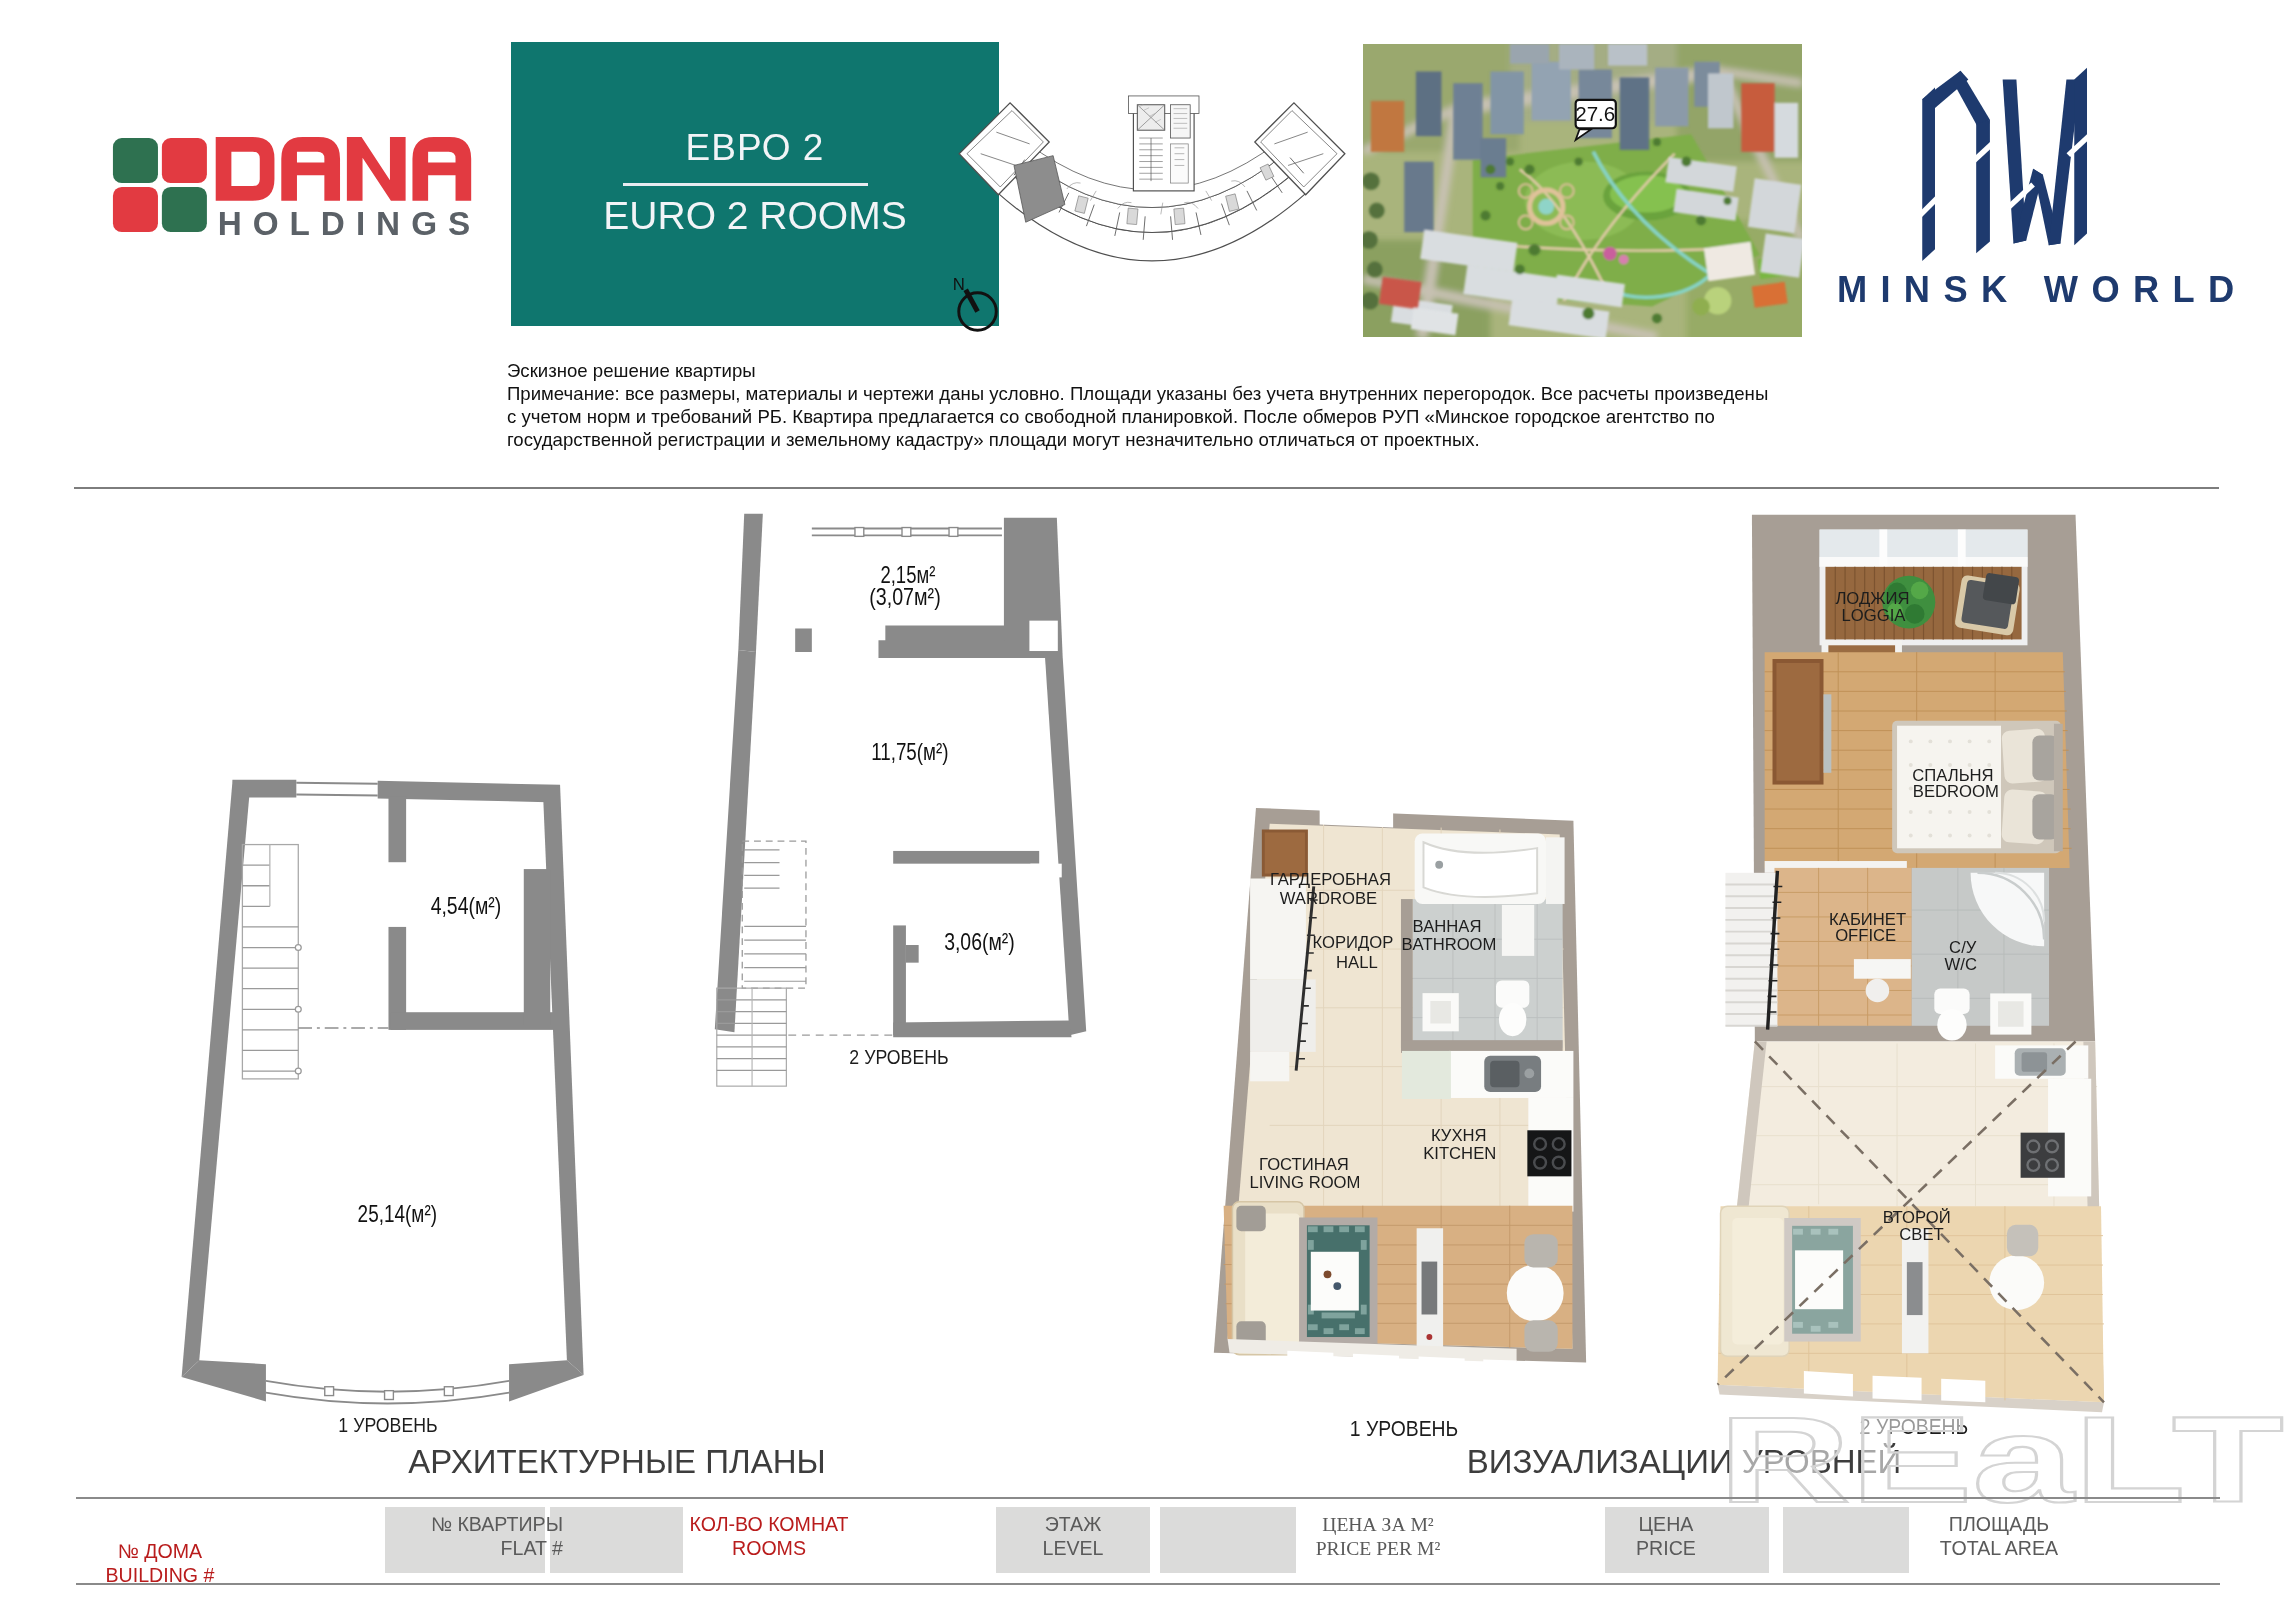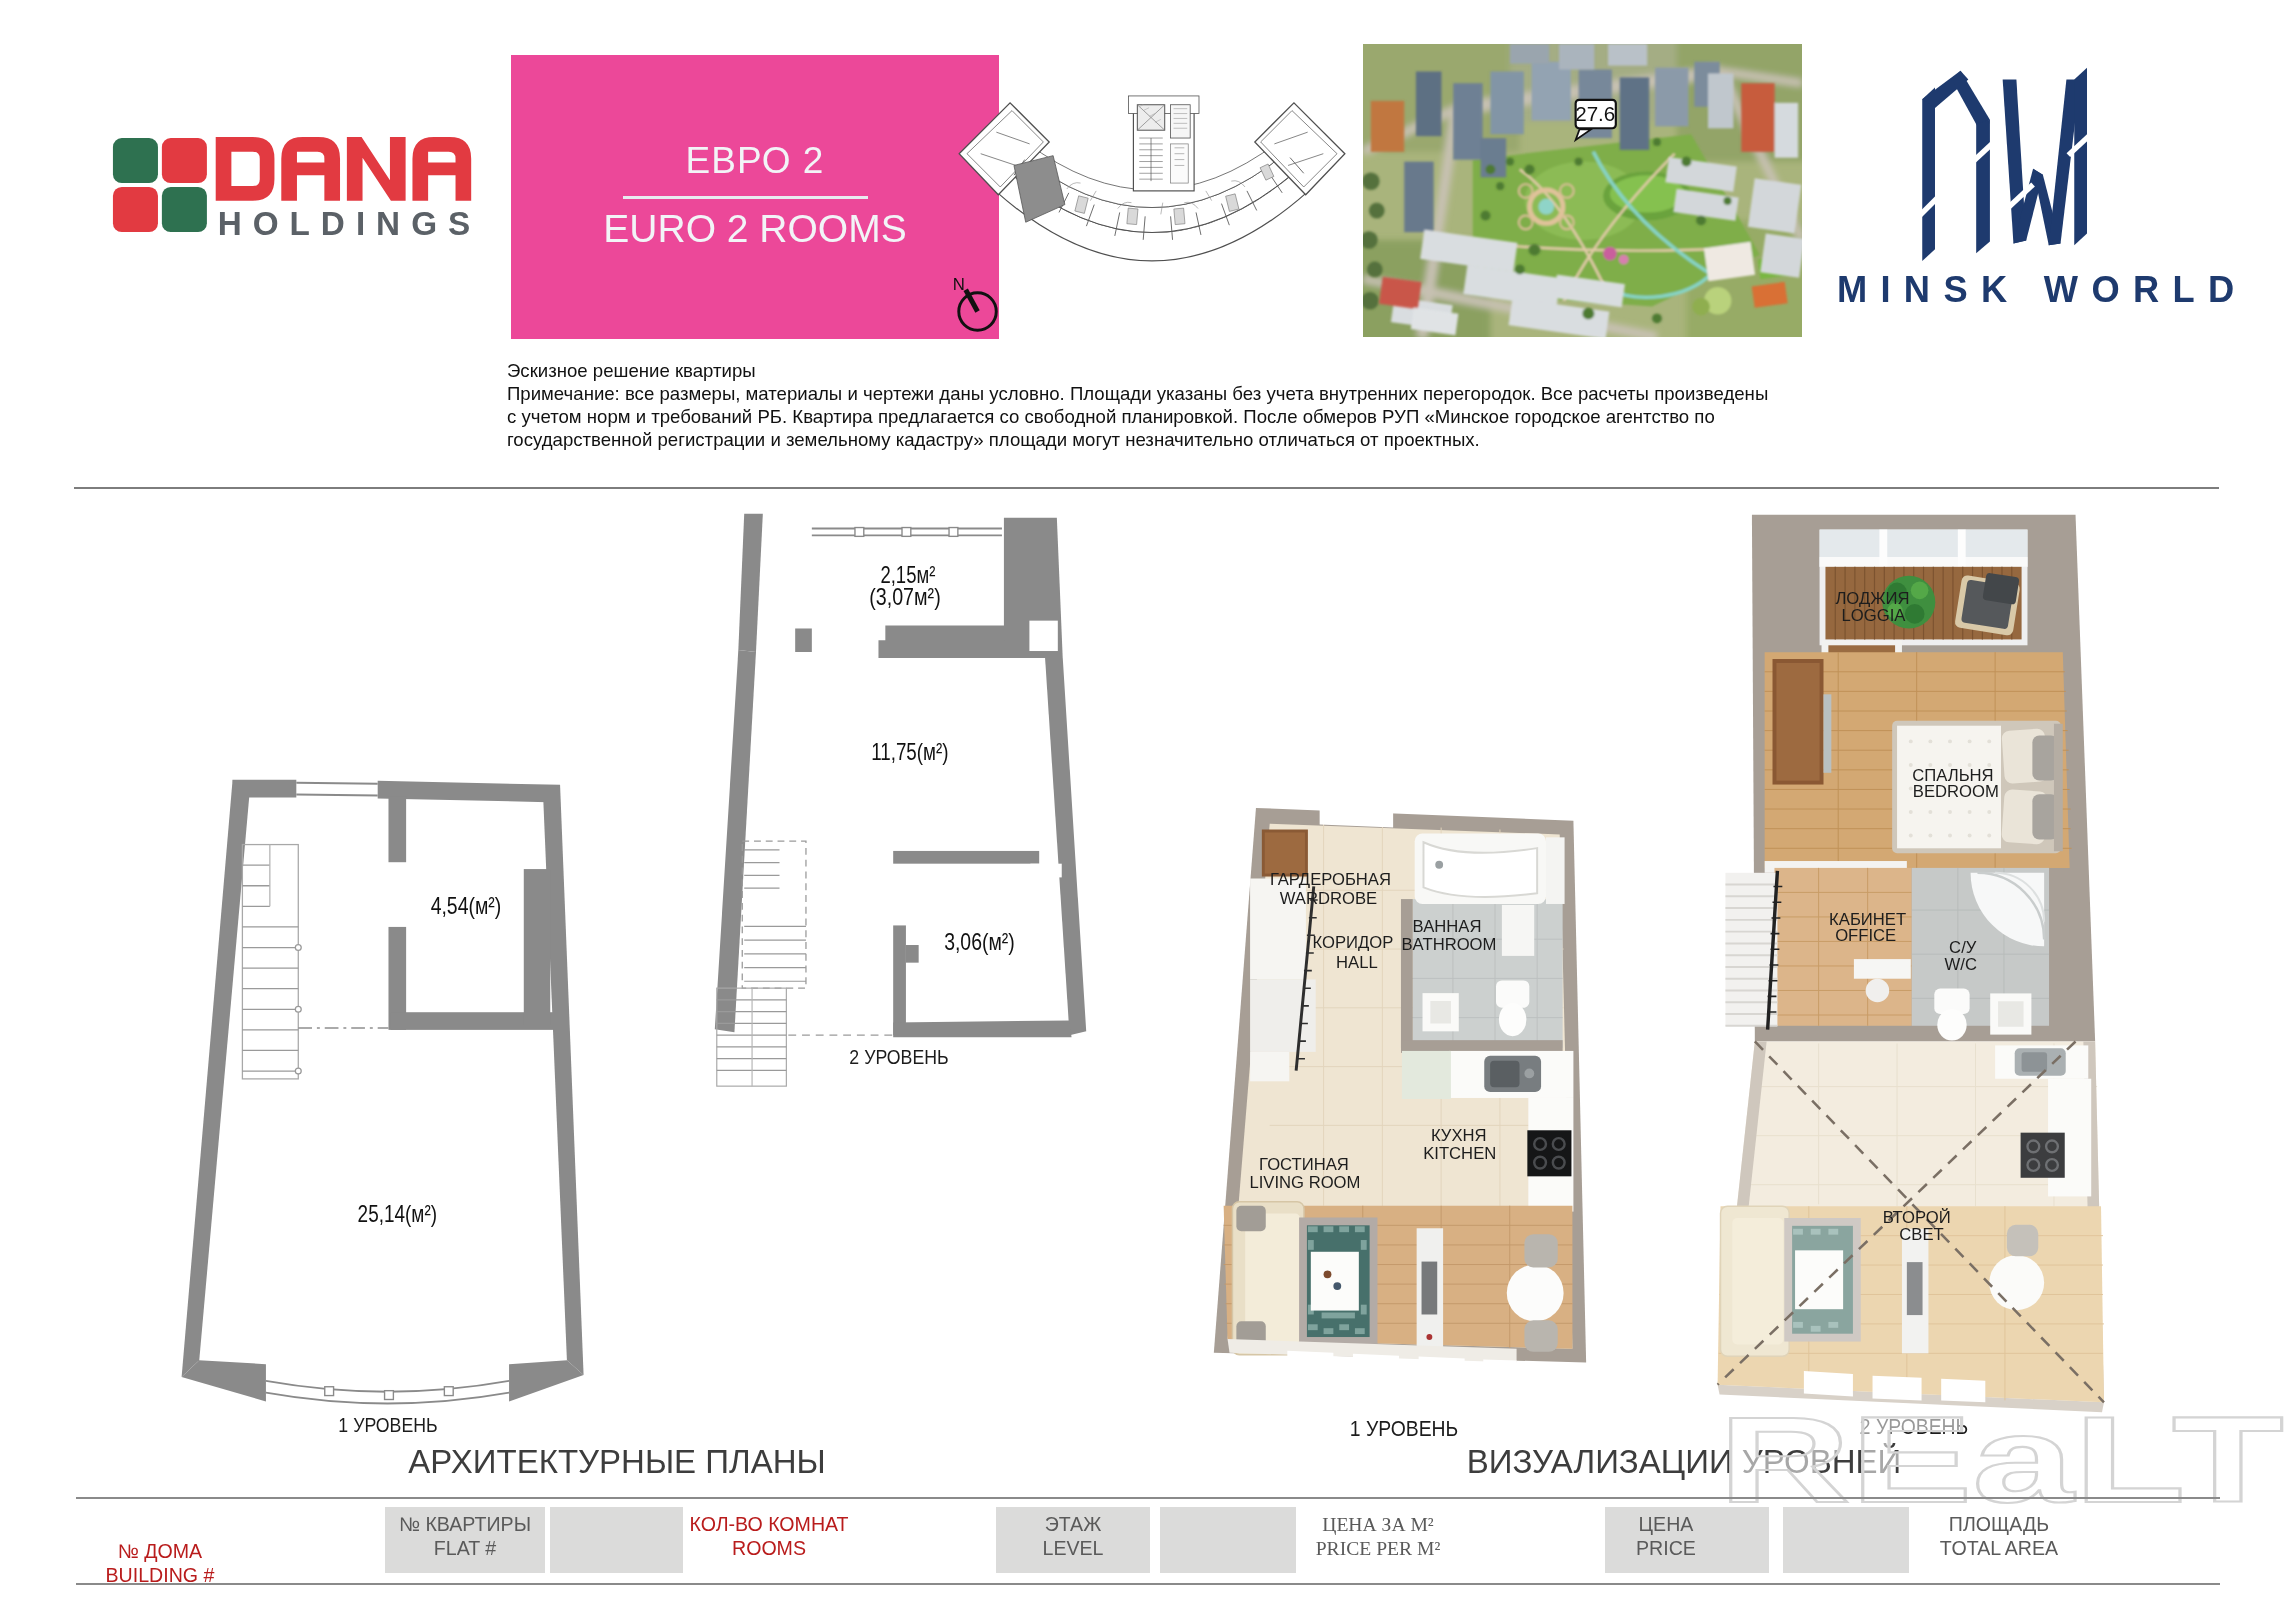--- a/index.html
+++ b/index.html
@@ -25,21 +25,21 @@
   <g fill="#e23a41">
     <path d="M108,3 h38 q22,0 22,22 v21 q0,22 -22,22 h-38 Z M124,18 v35 h22 q7,0 7,-7 v-21 q0,-7 -7,-7 Z"></path>
     <path d="M175,25 q0,-22 22,-22 h16 q22,0 22,22 v43 h-16 v-26 h-28 v26 h-16 Z M191,18 v11 h28 v-4 q0,-7 -7,-7 Z"></path>
     <path d="M242,3 h15 l29,44 v-44 h16 v65 h-15 l-29,-44 v44 h-16 Z"></path>
     <path d="M309,25 q0,-22 22,-22 h16 q22,0 22,22 v43 h-16 v-26 h-28 v26 h-16 Z M325,18 v11 h28 v-4 q0,-7 -7,-7 Z"></path>
   </g>
 
   <text x="110" y="103" font-size="34" font-weight="bold" fill="#5b6167" textLength="258" lengthAdjust="spacing">HOLDINGS</text>
 </svg>
 
-<div class="abs" style="left:511px;top:55px;width:488px;height:284px;background:#ec4899;color:#f2f4f7;text-align:center;">
+<div class="abs" style="left:511px;top:42px;width:488px;height:284px;background:#0f766e;color:#f2f4f7;text-align:center;">
 
   <div style="margin-top:85px;font-size:37px;letter-spacing:1px;">ЕВРО 2</div>
 
   <div style="width:245px;height:2.9px;background:#e8ebf0;margin:13.7px 0 0 112px;"></div>
 
   <div style="margin-top:8px;font-size:39px;">EURO 2 ROOMS</div>
 </div>
 
 <div class="abs" style="left:507px;top:359px;width:1470px;font-size:18.6px;line-height:23px;color:#111;white-space:nowrap;">
 Эскизное решение квартиры<br>
@@ -764,21 +764,21 @@
 <div class="abs" style="left:996px;top:1507px;width:154px;height:66px;background:#dbdbda;"></div>
 
 <div class="abs" style="left:1160px;top:1507px;width:136px;height:66px;background:#dbdbda;"></div>
 
 <div class="abs" style="left:1605px;top:1507px;width:164px;height:66px;background:#dbdbda;"></div>
 
 <div class="abs" style="left:1783px;top:1507px;width:126px;height:66px;background:#dbdbda;"></div>
 
 <div class="lab" style="left:62px;top:1513px;width:196px;font-size:19.6px;line-height:23.5px;color:#b91c1c;margin-top:27px;">№ ДОМА<br>BUILDING #</div>
 
-<div class="lab" style="left:367px;top:1513px;width:196px;font-size:19.6px;line-height:23.5px;color:#5a5a5a;">№ КВАРТИРЫ<br>FLAT #</div>
+<div class="lab" style="left:367px;top:1513px;width:196px;font-size:19.6px;line-height:23.5px;color:#5a5a5a;text-align:right;">№ КВАРТИРЫ<br>FLAT #</div>
 
 <div class="lab" style="left:671px;top:1513px;width:196px;font-size:19.6px;line-height:23.5px;color:#b91c1c;">КОЛ-ВО КОМНАТ<br>ROOMS</div>
 
 <div class="lab" style="left:975px;top:1513px;width:196px;font-size:19.6px;line-height:23.5px;color:#5a5a5a;">ЭТАЖ<br>LEVEL</div>
 
 <div class="lab" style="left:1280px;top:1513px;width:196px;font-size:19.6px;line-height:23.5px;color:#5a5a5a;font-family:Liberation Serif, serif;">ЦЕНА ЗА М²<br>PRICE PER M²</div>
 
 <div class="lab" style="left:1568px;top:1513px;width:196px;font-size:19.6px;line-height:23.5px;color:#5a5a5a;">ЦЕНА<br>PRICE</div>
 
 <div class="lab" style="left:1901px;top:1513px;width:196px;font-size:19.6px;line-height:23.5px;color:#5a5a5a;">ПЛОЩАДЬ<br>TOTAL AREA</div>

